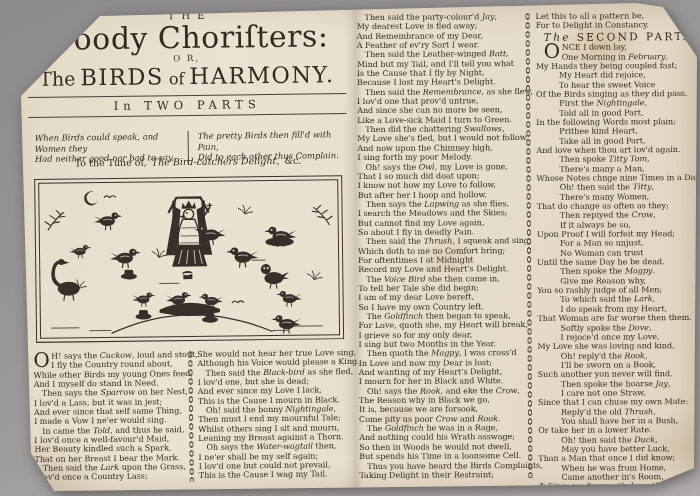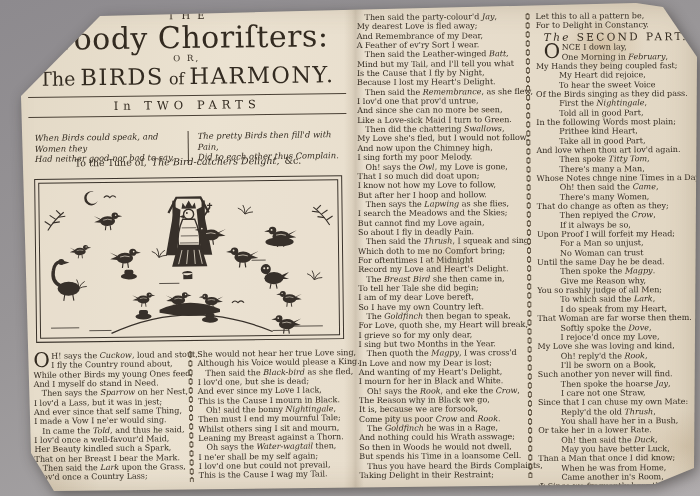--- a/index.html
+++ b/index.html
@@ -258,21 +258,21 @@
             <div class="ln i0">I know not how my Love to follow,</div>
             <div class="ln i0">But after her I hoop and hollow.</div>
             <div class="ln i1">Then says the <i>Lapwing</i> as she flies,</div>
             <div class="ln i0">I search the Meadows and the Skies;</div>
             <div class="ln i0">But cannot find my Love again,</div>
             <div class="ln i0">So about I fly in deadly Pain.</div>
             <div class="ln i1">Then said the <i>Thrush</i>, I squeak and sing,</div>
             <div class="ln i0">Which doth to me no Comfort bring;</div>
             <div class="ln i0">For oftentimes I at Midnight</div>
             <div class="ln i0">Record my Love and Heart's Delight.</div>
-            <div class="ln i1">The <i>Breast Bird</i> she then came in,</div>
+            <div class="ln i1">The <i>Voice Bird</i> she then came in,</div>
             <div class="ln i0">To tell her Tale she did begin;</div>
             <div class="ln i0">I am of my dear Love bereft,</div>
             <div class="ln i0">So I have my own Country left.</div>
             <div class="ln i1">The <i>Goldfinch</i> then began to speak,</div>
             <div class="ln i0">For Love, quoth she, my Heart will break,</div>
             <div class="ln i0">I grieve so for my only dear,</div>
             <div class="ln i0">I sing but two Months in the Year.</div>
             <div class="ln i1">Then quoth the <i>Magpy</i>, I was cross'd</div>
             <div class="ln i0">In Love and now my Dear is lost;</div>
             <div class="ln i0">And wanting of my Heart's Delight,</div>
@@ -301,21 +301,21 @@
             <div class="ln i0">Of the Birds singing as they did pass.</div>
             <div class="ln i2">First the <i>Nightingale</i>,</div>
             <div class="ln i2">Told all in good Part,</div>
             <div class="ln i0">In the following Words most plain;</div>
             <div class="ln i2">Prithee kind Heart,</div>
             <div class="ln i2">Take all in good Part,</div>
             <div class="ln i0">And love when thou art lov'd again.</div>
             <div class="ln i2">Then spoke <i>Titty Tom</i>,</div>
             <div class="ln i2">There's many a Man,</div>
             <div class="ln i0">Whose Notes chnge nine Times in a Day.</div>
-            <div class="ln i2">Oh! then said the <i>Came</i>,</div>
+            <div class="ln i2">Oh! then said the <i>Titty</i>,</div>
             <div class="ln i2">There's many Women,</div>
             <div class="ln i0">That do change as often as they;</div>
             <div class="ln i2">Then repiyed the <i>Crow</i>,</div>
             <div class="ln i2">If it always be so,</div>
             <div class="ln i0">Upon Proof I will forfeit my Head;</div>
             <div class="ln i2">For a Man so unjust,</div>
             <div class="ln i2">No Woman can trust</div>
             <div class="ln i0">Until the same Day he be dead.</div>
             <div class="ln i2">Then spoke the <i>Magpy</i>.</div>
             <div class="ln i2">Give me Reason why,</div>

